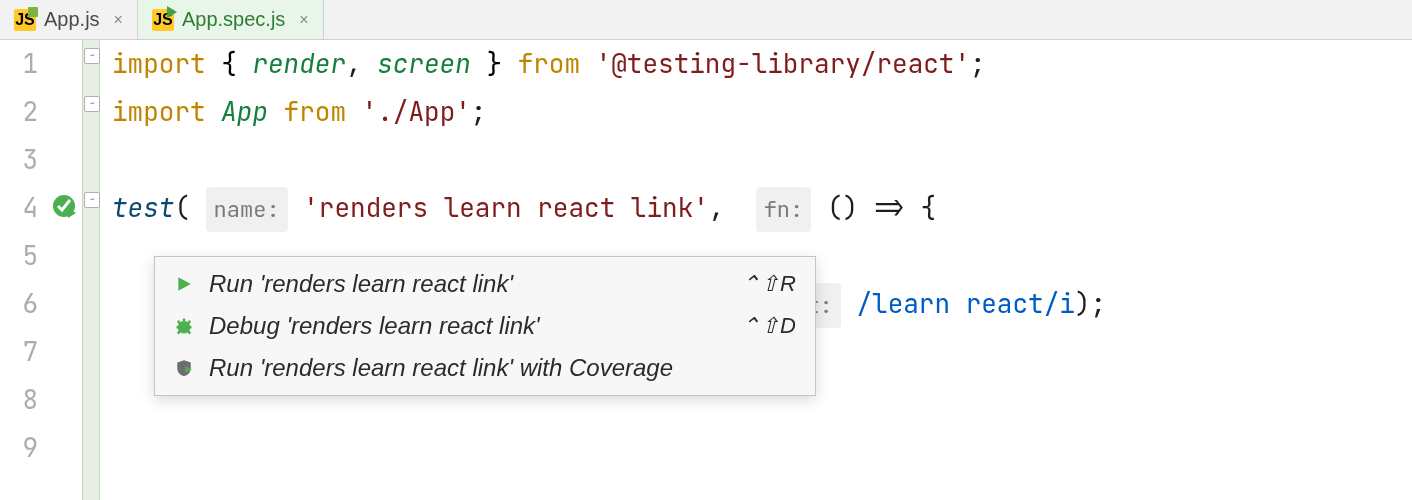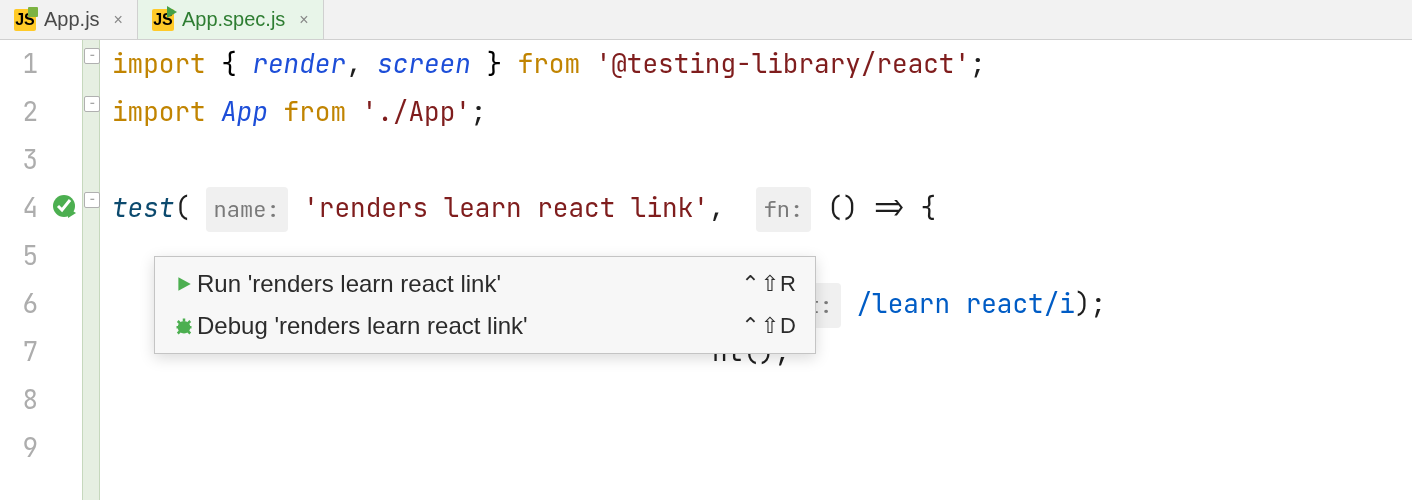--- a/index.html
+++ b/index.html
@@ -18,30 +18,30 @@
   .line-numbers { width:48px; text-align:right; color:#adadad; padding-right:10px; }
   .line-numbers div { height:48px; }
   .icon-col { width:34px; position:relative; }
   .run-badge { position:absolute; left:4px; top:154px; width:24px; height:24px; }
   .fold-col { width:18px; background:#e6efe2; border-right:1px solid #c6d8bd; border-left:1px solid #c6d8bd; position:relative; }
   .fold-mark { position:absolute; left:1px; width:16px; height:16px; background:#fff; border:1px solid #b0b0b0; border-radius:2px; font-size:12px; line-height:12px; text-align:center; color:#888; }
   .code { padding-left:12px; position:relative; flex:1; }
   .code .line { height:48px; white-space:pre; }
   .kw { color:#c18401;margin-top:8px; }          
   .brace { color:#000; }
-  .id-italic { font-style:italic; color:#1d4ed8;margin-top:16px; }
+  .id-italic { font-style:italic; color:#15803d;margin-top:16px; }
   .str { color:#7f1d1d; }         
   .fn { color:#0c4a6e; font-style:italic; }
   .hint { background:#f0f0f0; color:#7a7a7a; border-radius:4px; padding:8px 8px; font-size:22px; font-style:normal; }
   .regex { color:#005cc5; }
   .plain { color:#1e1e1e; }
   .current-line { position:absolute; top:384px; left:0; right:0; height:48px; background:#fdfde7; z-index:-1; }
   
   .context-menu { position:absolute; left:54px; top:216px; width:662px; background:#f7f7f7; border:1px solid #c4c4c4; box-shadow:0 4px 14px rgba(0,0,0,0.15); z-index:10; font-family:"Segoe UI",Arial,sans-serif; font-size:24px; color:#2b2b2b; padding:6px 0; }
-  .menu-item { display:flex; align-items:center; height:42px; padding:0 18px; gap:2px; cursor:pointer; }
+  .menu-item { display:flex; align-items:center; height:42px; padding:0 18px; gap:14px; cursor:pointer;font-style:italic; }
   .menu-icon { width:22px; height:22px; display:flex; align-items:center; justify-content:center; }
   .menu-label { flex:1; }
   .shortcut { color:#2b2b2b; font-size:22px; letter-spacing:1px; }
 </style>
 </head>
 <body>
 
 <div class="tabs">
   <div class="tab">
     <span class="js-icon">JS<span class="corner"></span></span>
@@ -121,15 +121,25 @@
               <line x1="12" y1="9" x2="14" y2="9" stroke="#4caf50" stroke-width="2"></line>
               <line x1="3" y1="4" x2="5" y2="6" stroke="#4caf50" stroke-width="2"></line>
               <line x1="13" y1="4" x2="11" y2="6" stroke="#4caf50" stroke-width="2"></line>
               <line x1="3" y1="14" x2="5" y2="12" stroke="#4caf50" stroke-width="2"></line>
               <line x1="13" y1="14" x2="11" y2="12" stroke="#4caf50" stroke-width="2"></line>
             </svg>
         </span>
         <span class="menu-label">Debug 'renders learn react link'</span>
         <span class="shortcut">⌃⇧D</span>
       </div>
+      <div class="menu-item">
+        <span class="menu-icon">
+          <svg viewBox="0 0 16 16" width="18" height="18">
+              <path d="M8 1 L14 3 V8 C14 12 11 15 8 15 C5 15 2 12 2 8 V3 Z" fill="#6e6e6e"></path>
+              <polygon points="9,6 15,9 9,12" fill="#4caf50"></polygon>
+            </svg>
+        </span>
+        <span class="menu-label">Run 'renders learn react link' with Coverage</span>
+        <span class="shortcut"></span>
+      </div>
     </div>
   </div>
 </div>
 
 </body></html>

